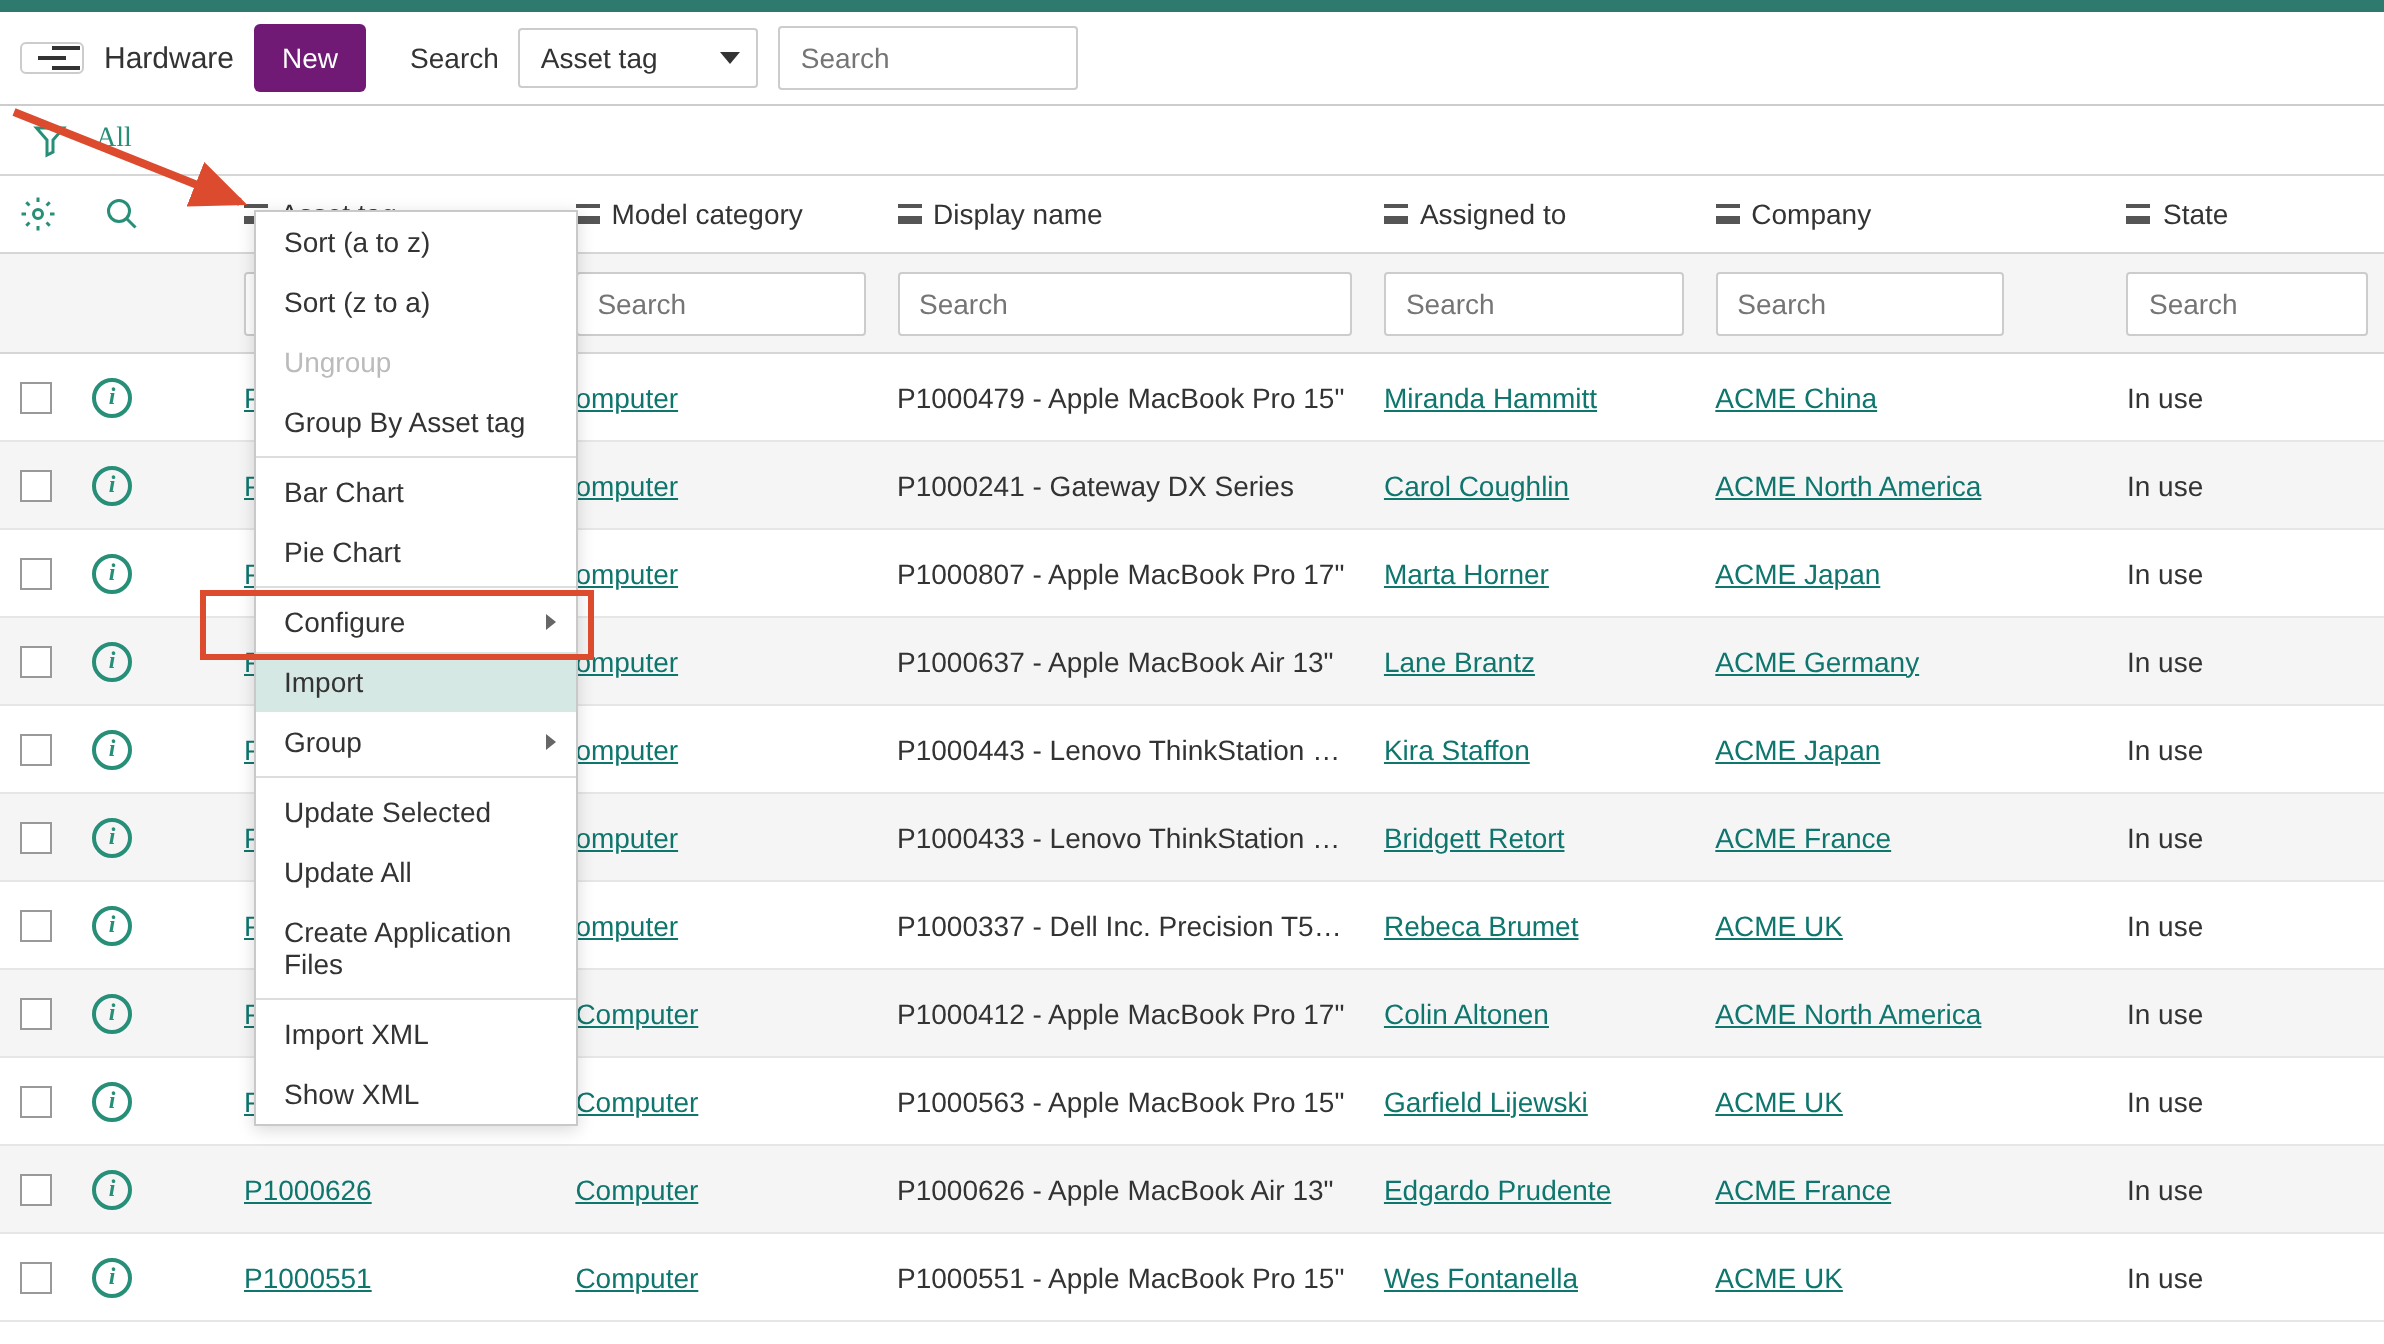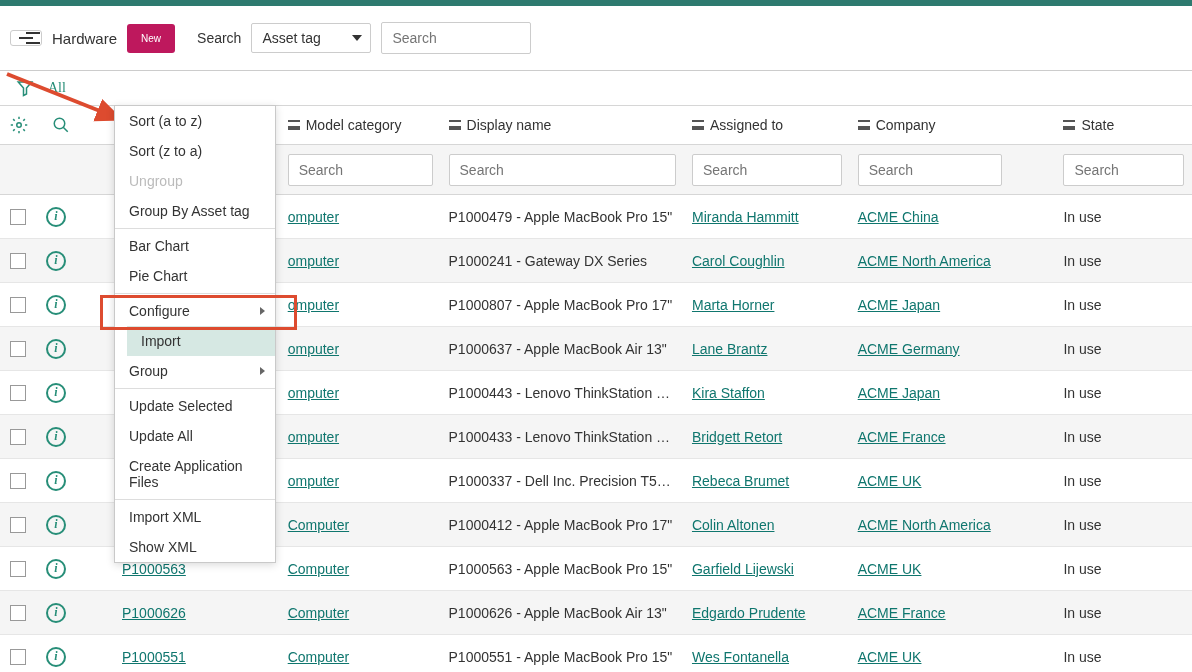--- a/index.html
+++ b/index.html
@@ -10,21 +10,21 @@
       background: #fff;
       width: 1192px;
     }
     .top-bar {
       height: 6px;
       background: #2e7a6f;
     }
     .toolbar {
       display: flex;
       align-items: center;
-      padding: 16px 10px;
+      padding: 6px 10px;
       background: #fff;
       border-bottom: 1px solid #ccc;
       gap: 10px;
     }
     .hamburger-btn {
       background: #fff;
       border: 1px solid #ccc;
       border-radius: 3px;
       padding: 6px 8px;
       cursor: pointer;
@@ -32,26 +32,26 @@
       align-items: center;
     }
     .hamburger-icon { width: 14px; height: 2px; background: #333; position: relative; }
     .hamburger-icon::before, .hamburger-icon::after {
       content: ''; position: absolute; width: 14px; height: 2px; background: #333;
     }
     .hamburger-icon::before { top: -5px; }
     .hamburger-icon::after { top: 5px; }
     .toolbar-title { font-size: 15px; color: #333; }
     .btn-new {
-      background: #be185d;
+      background: #701a75;
       color: #fff;
       border: none;
       border-radius: 3px;
       padding: 9px 14px;
-      font-size: 10px;
+      font-size: 14px;
       cursor: pointer;
     }
     .search-label { margin-left: 12px; color: #333; }
     .select-wrapper {
       position: relative;
       border: 1px solid #ccc;
       border-radius: 2px;
       background: #fff;
       padding: 6px 28px 6px 10px;
       cursor: pointer;
@@ -161,21 +161,21 @@
     .col-state { width: 140px; margin-left: 45px; }
 
     .info-icon-circle {
       width:20px; height:20px; border:2px solid #278e78; border-radius:50%;
       display:flex; align-items:center; justify-content:center;
       color:#278e78; font-style:italic; font-family:Georgia,serif; font-size:12px; font-weight:bold;
     }
 
     .context-menu {
       position: absolute;
-      left: 114px;
+      left: 127px;
       top: 105px;
       width: 162px;
       background: #fff;
       border: 1px solid #c9c9c9;
       box-shadow: 0 2px 8px rgba(0,0,0,0.15);
       z-index: 100;
       font-size: 14px;
     }
     .menu-item {
       padding: 7px 14px;
@@ -183,21 +183,21 @@
       position: relative;
       color: #333;
     }
     .menu-item.disabled { color: #bbb; cursor: default; }
     .menu-separator { height: 1px; background: #ddd; margin: 2px 0; }
     .menu-item.has-sub::after {
       content:''; position:absolute; right:10px; top:50%;
       width:0;height:0; border-top:4px solid transparent; border-bottom:4px solid transparent;
       border-left:5px solid #666; transform:translateY(-50%);
     }
-    .menu-item.highlighted { background: #d6e8e3; margin-left: 12px; }
+    .menu-item.highlighted { background: #d6e8e3; }
     .highlight-box {
       position: absolute;
       left: 100px;
       top: 295px;
       width: 197px;
       height: 35px;
       border: 3px solid #dd4b2f;
       z-index: 101;
       pointer-events:none;
     }

